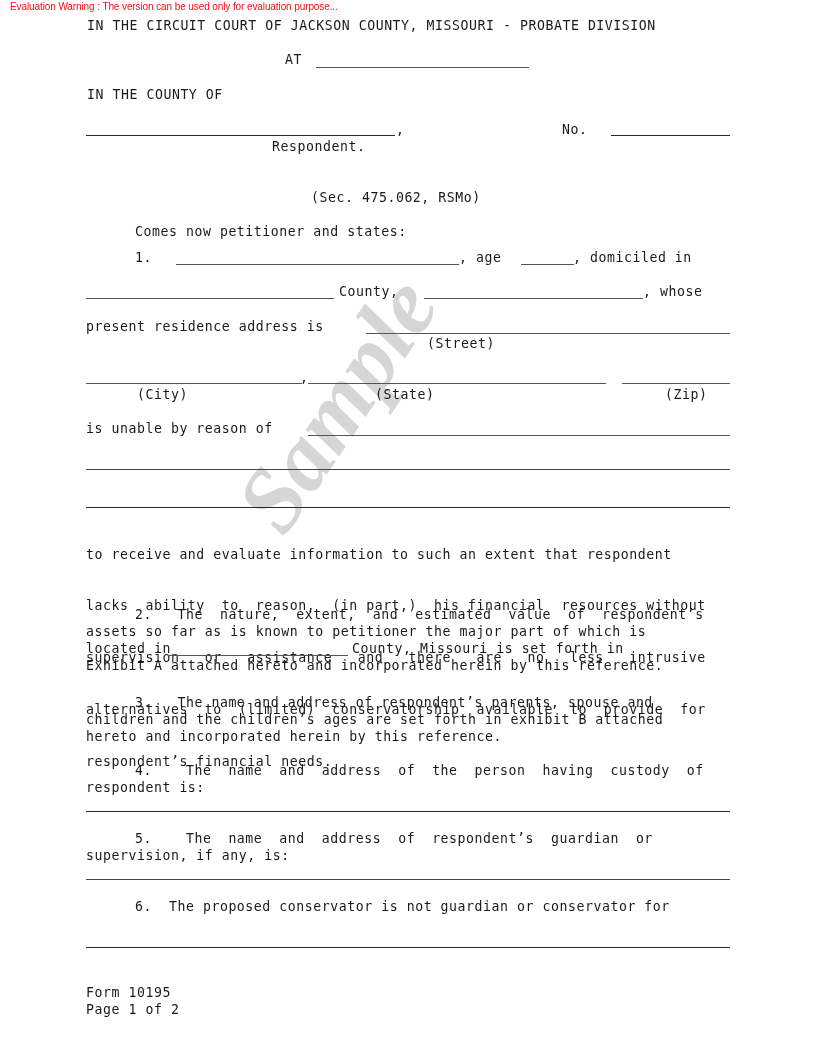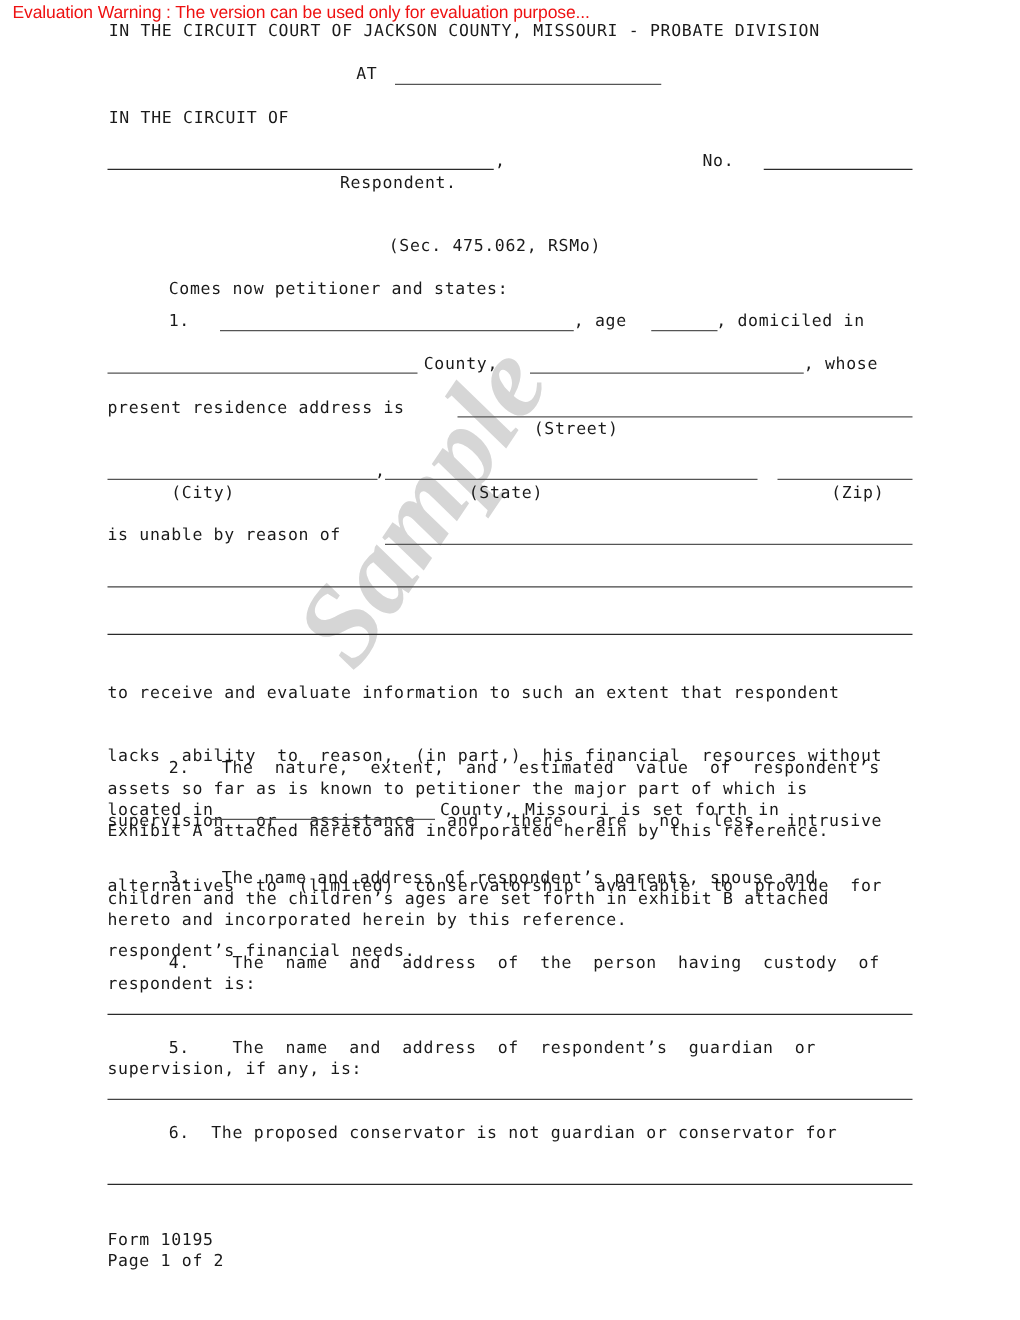--- a/index.html
+++ b/index.html
@@ -17,21 +17,21 @@
     background: #ffffff;
     overflow: hidden;
   }
 
   
   .eval-warning {
     position: absolute;
     left: 10px;
     top: 1px;
     font-family: "Liberation Sans", sans-serif;
-    font-size: 14px;
+    font-size: 10px;
     color: #ee1111;
     white-space: nowrap;
     letter-spacing: -0.1px;
   }
 
   
   .watermark {
     position: absolute;
     left: 268px;
     top: 398px;
@@ -116,21 +116,21 @@
     <span>Sample</span>
   </div>
 
   <div class="doc">
 
     <div class="line" style="left:87px; top:17px;">IN THE CIRCUIT COURT OF JACKSON COUNTY, MISSOURI - PROBATE DIVISION</div>
 
     <div class="line" style="left:285px; top:51px;">AT</div>
     <div class="rule-thin" style="left:316px; top:67px; width:213px;"></div>
 
-    <div class="line" style="left:87px; top:86px;">IN THE CIRCUIT OF</div>
+    <div class="line" style="left:87px; top:86px;">IN THE COUNTY OF</div>
 
     <div class="rule-dark" style="left:86px; top:135px; width:309px;"></div>
     <div class="line" style="left:396px; top:121px;">,</div>
     <div class="line" style="left:272px; top:138px;">Respondent.</div>
 
     <div class="line" style="left:562px; top:121px;">No.</div>
     <div class="rule-dark" style="left:611px; top:135px; width:119px;"></div>
 
     <div class="line" style="left:311px; top:189px;">(Sec. 475.062, RSMo)</div>
 

